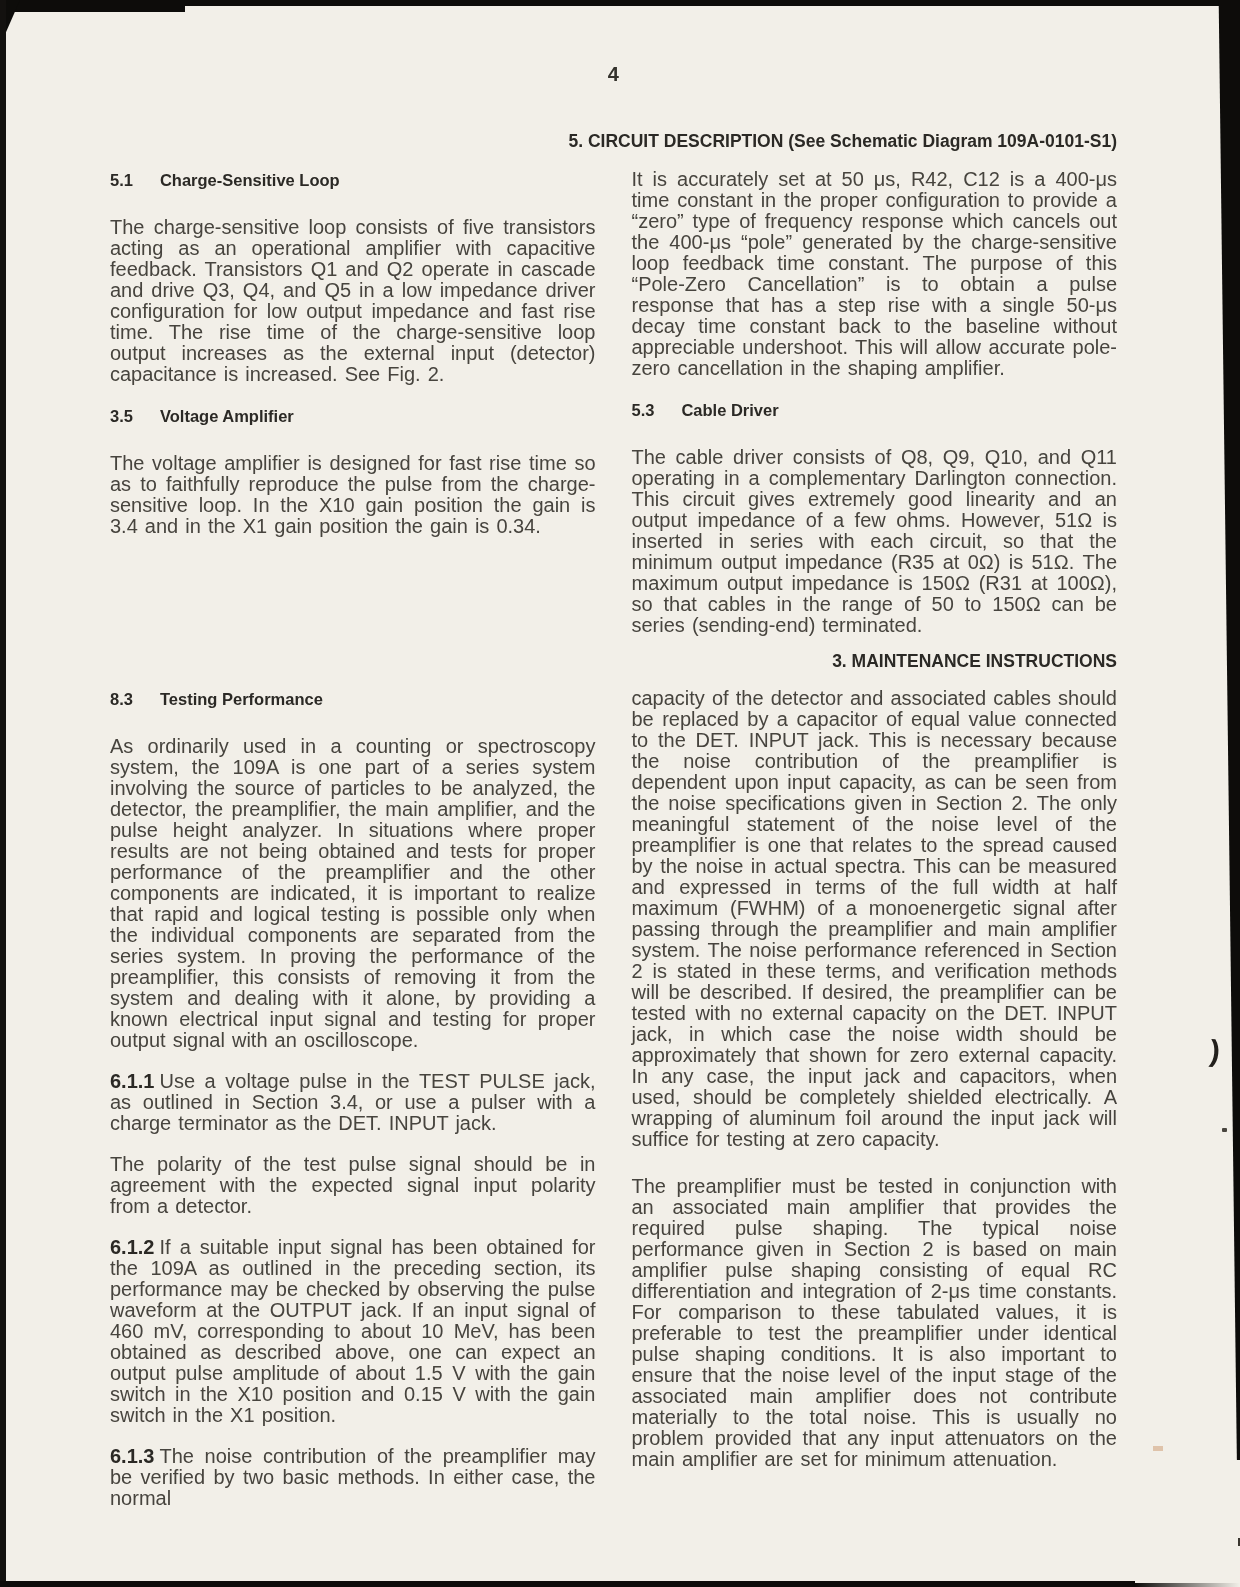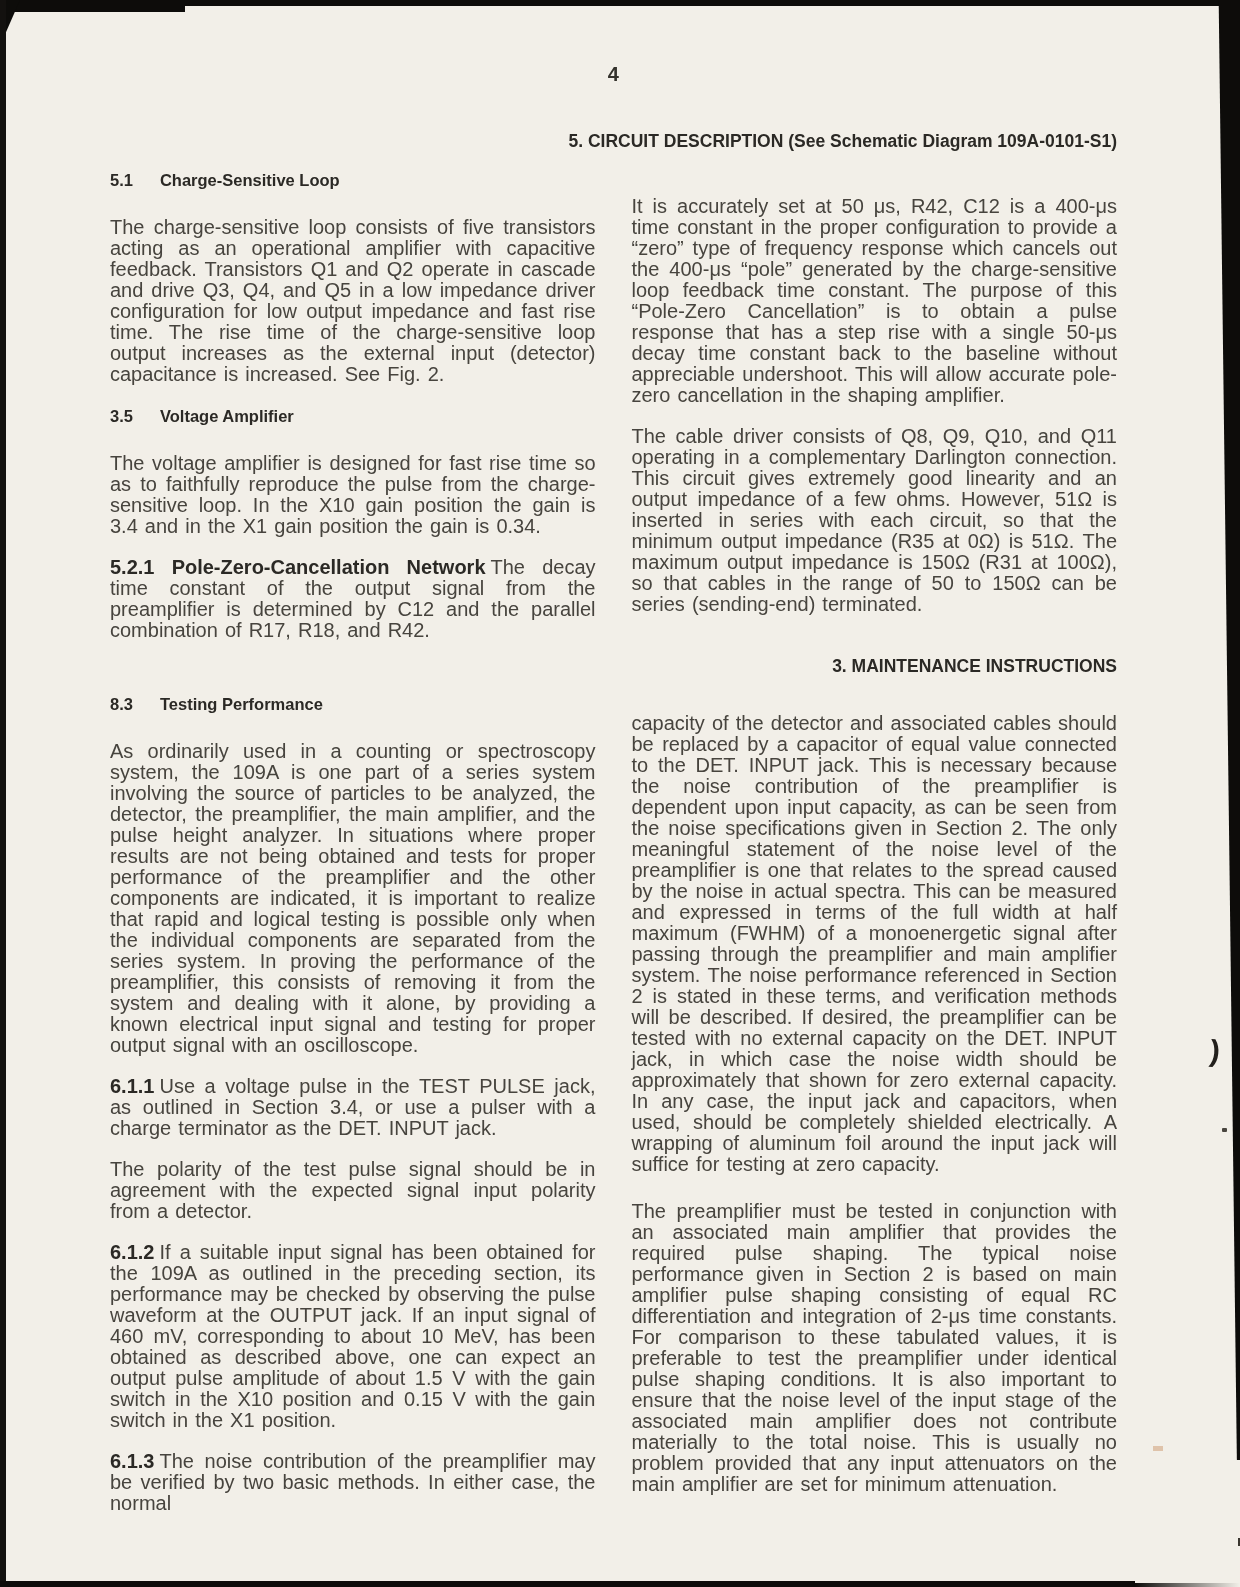--- a/index.html
+++ b/index.html
@@ -27,21 +27,21 @@
   .ink-speck{position:absolute;left:1222px;top:1128px;width:5px;height:4px;background:#4a463f;border-radius:1px;}
   .ink-speck-2{position:absolute;left:1238px;top:1538px;width:2px;height:8px;background:#3a362f;}
   .tan-speck{position:absolute;left:1153px;top:1446px;width:10px;height:5px;background:#d9b89a;opacity:.8;}
 
   
   .content{position:absolute;left:110px;top:0;width:1007px;}
   .page-number{padding-top:62px;text-align:center;font-size:20px;font-weight:bold;
     color:#34322c;line-height:24px;letter-spacing:.5px;}
   .sec-title{margin-top:44px;text-align:right;font-weight:bold;font-size:17.5px;
     color:#2b2925;line-height:22px;}
-  .two-col{display:flex;gap:36px;margin-top:17px;align-items:center;}
+  .two-col{display:flex;gap:36px;margin-top:17px;align-items:flex-start;}
   .col{flex:1;min-width:0;}
   .sub-h{font-weight:bold;font-size:16.5px;color:#2b2925;line-height:22px;margin:0 0 26px 0;}
   .sub-h .h-num{margin-right:27px;}
   .sub-h.gap-above{margin-top:19px;}
   p.body{font-size:20px;line-height:21px;text-align:justify;margin:0 0 20px 0;
     word-spacing:1.5px;}
   p.body:last-child{margin-bottom:0;}
   .lead{font-weight:bold;color:#2b2925;margin-right:5px;}
   .sec6-title{margin-top:14px;}
   .two-col.sec6{margin-top:16px;}
@@ -68,24 +68,24 @@
     <div class="page-number">4</div>
 
     <div class="sec-title">5.  CIRCUIT DESCRIPTION (See Schematic Diagram 109A-0101-S1)</div>
 
     <div class="two-col">
       <div class="col">
         <div class="sub-h"><span class="h-num">5.1</span><span>Charge-Sensitive Loop</span></div>
         <p class="body">The charge-sensitive loop consists of five transistors acting as an operational amplifier with capacitive feedback. Transistors Q1 and Q2 operate in cascade and drive Q3, Q4, and Q5 in a low impedance driver configuration for low output impedance and fast rise time. The rise time of the charge-sensitive loop output increases as the external input (detector) capacitance is increased. See Fig. 2.</p>
         <div class="sub-h gap-above"><span class="h-num">3.5</span><span>Voltage Amplifier</span></div>
         <p class="body">The voltage amplifier is designed for fast rise time so as to faithfully reproduce the pulse from the charge-sensitive loop. In the X10 gain position the gain is 3.4 and in the X1 gain position the gain is 0.34.</p>
-        <p class="body"><span class="lead">5.2.1 Pole-Zero-Cancellation Network</span><span>The decay time constant of the output signal from the preamplifier is determined by C12 and the parallel combination of R17, R18, and R42.</span></p>
       </div>
       <div class="col">
         <p class="body">It is accurately set at 50 μs, R42, C12 is a 400-μs time constant in the proper configuration to provide a “zero” type of frequency response which cancels out the 400-μs “pole” generated by the charge-sensitive loop feedback time constant. The purpose of this “Pole-Zero Cancellation” is to obtain a pulse response that has a step rise with a single 50-μs decay time constant back to the baseline without appreciable undershoot. This will allow accurate pole-zero cancellation in the shaping amplifier.</p>
+        <div class="sub-h gap-above"><span class="h-num">5.3</span><span>Cable Driver</span></div>
         <p class="body">The cable driver consists of Q8, Q9, Q10, and Q11 operating in a complementary Darlington connection. This circuit gives extremely good linearity and an output impedance of a few ohms. However, 51Ω is inserted in series with each circuit, so that the minimum output impedance (R35 at 0Ω) is 51Ω. The maximum output impedance is 150Ω (R31 at 100Ω), so that cables in the range of 50 to 150Ω can be series (sending-end) terminated.</p>
       </div>
     </div>
 
     <div class="sec-title sec6-title">3.  MAINTENANCE INSTRUCTIONS</div>
 
     <div class="two-col sec6">
       <div class="col">
         <div class="sub-h"><span class="h-num">8.3</span><span>Testing Performance</span></div>
         <p class="body">As ordinarily used in a counting or spectroscopy system, the 109A is one part of a series system involving the source of particles to be analyzed, the detector, the preamplifier, the main amplifier, and the pulse height analyzer. In situations where proper results are not being obtained and tests for proper performance of the preamplifier and the other components are indicated, it is important to realize that rapid and logical testing is possible only when the individual components are separated from the series system. In proving the performance of the preamplifier, this consists of removing it from the system and dealing with it alone, by providing a known electrical input signal and testing for proper output signal with an oscilloscope.</p>

